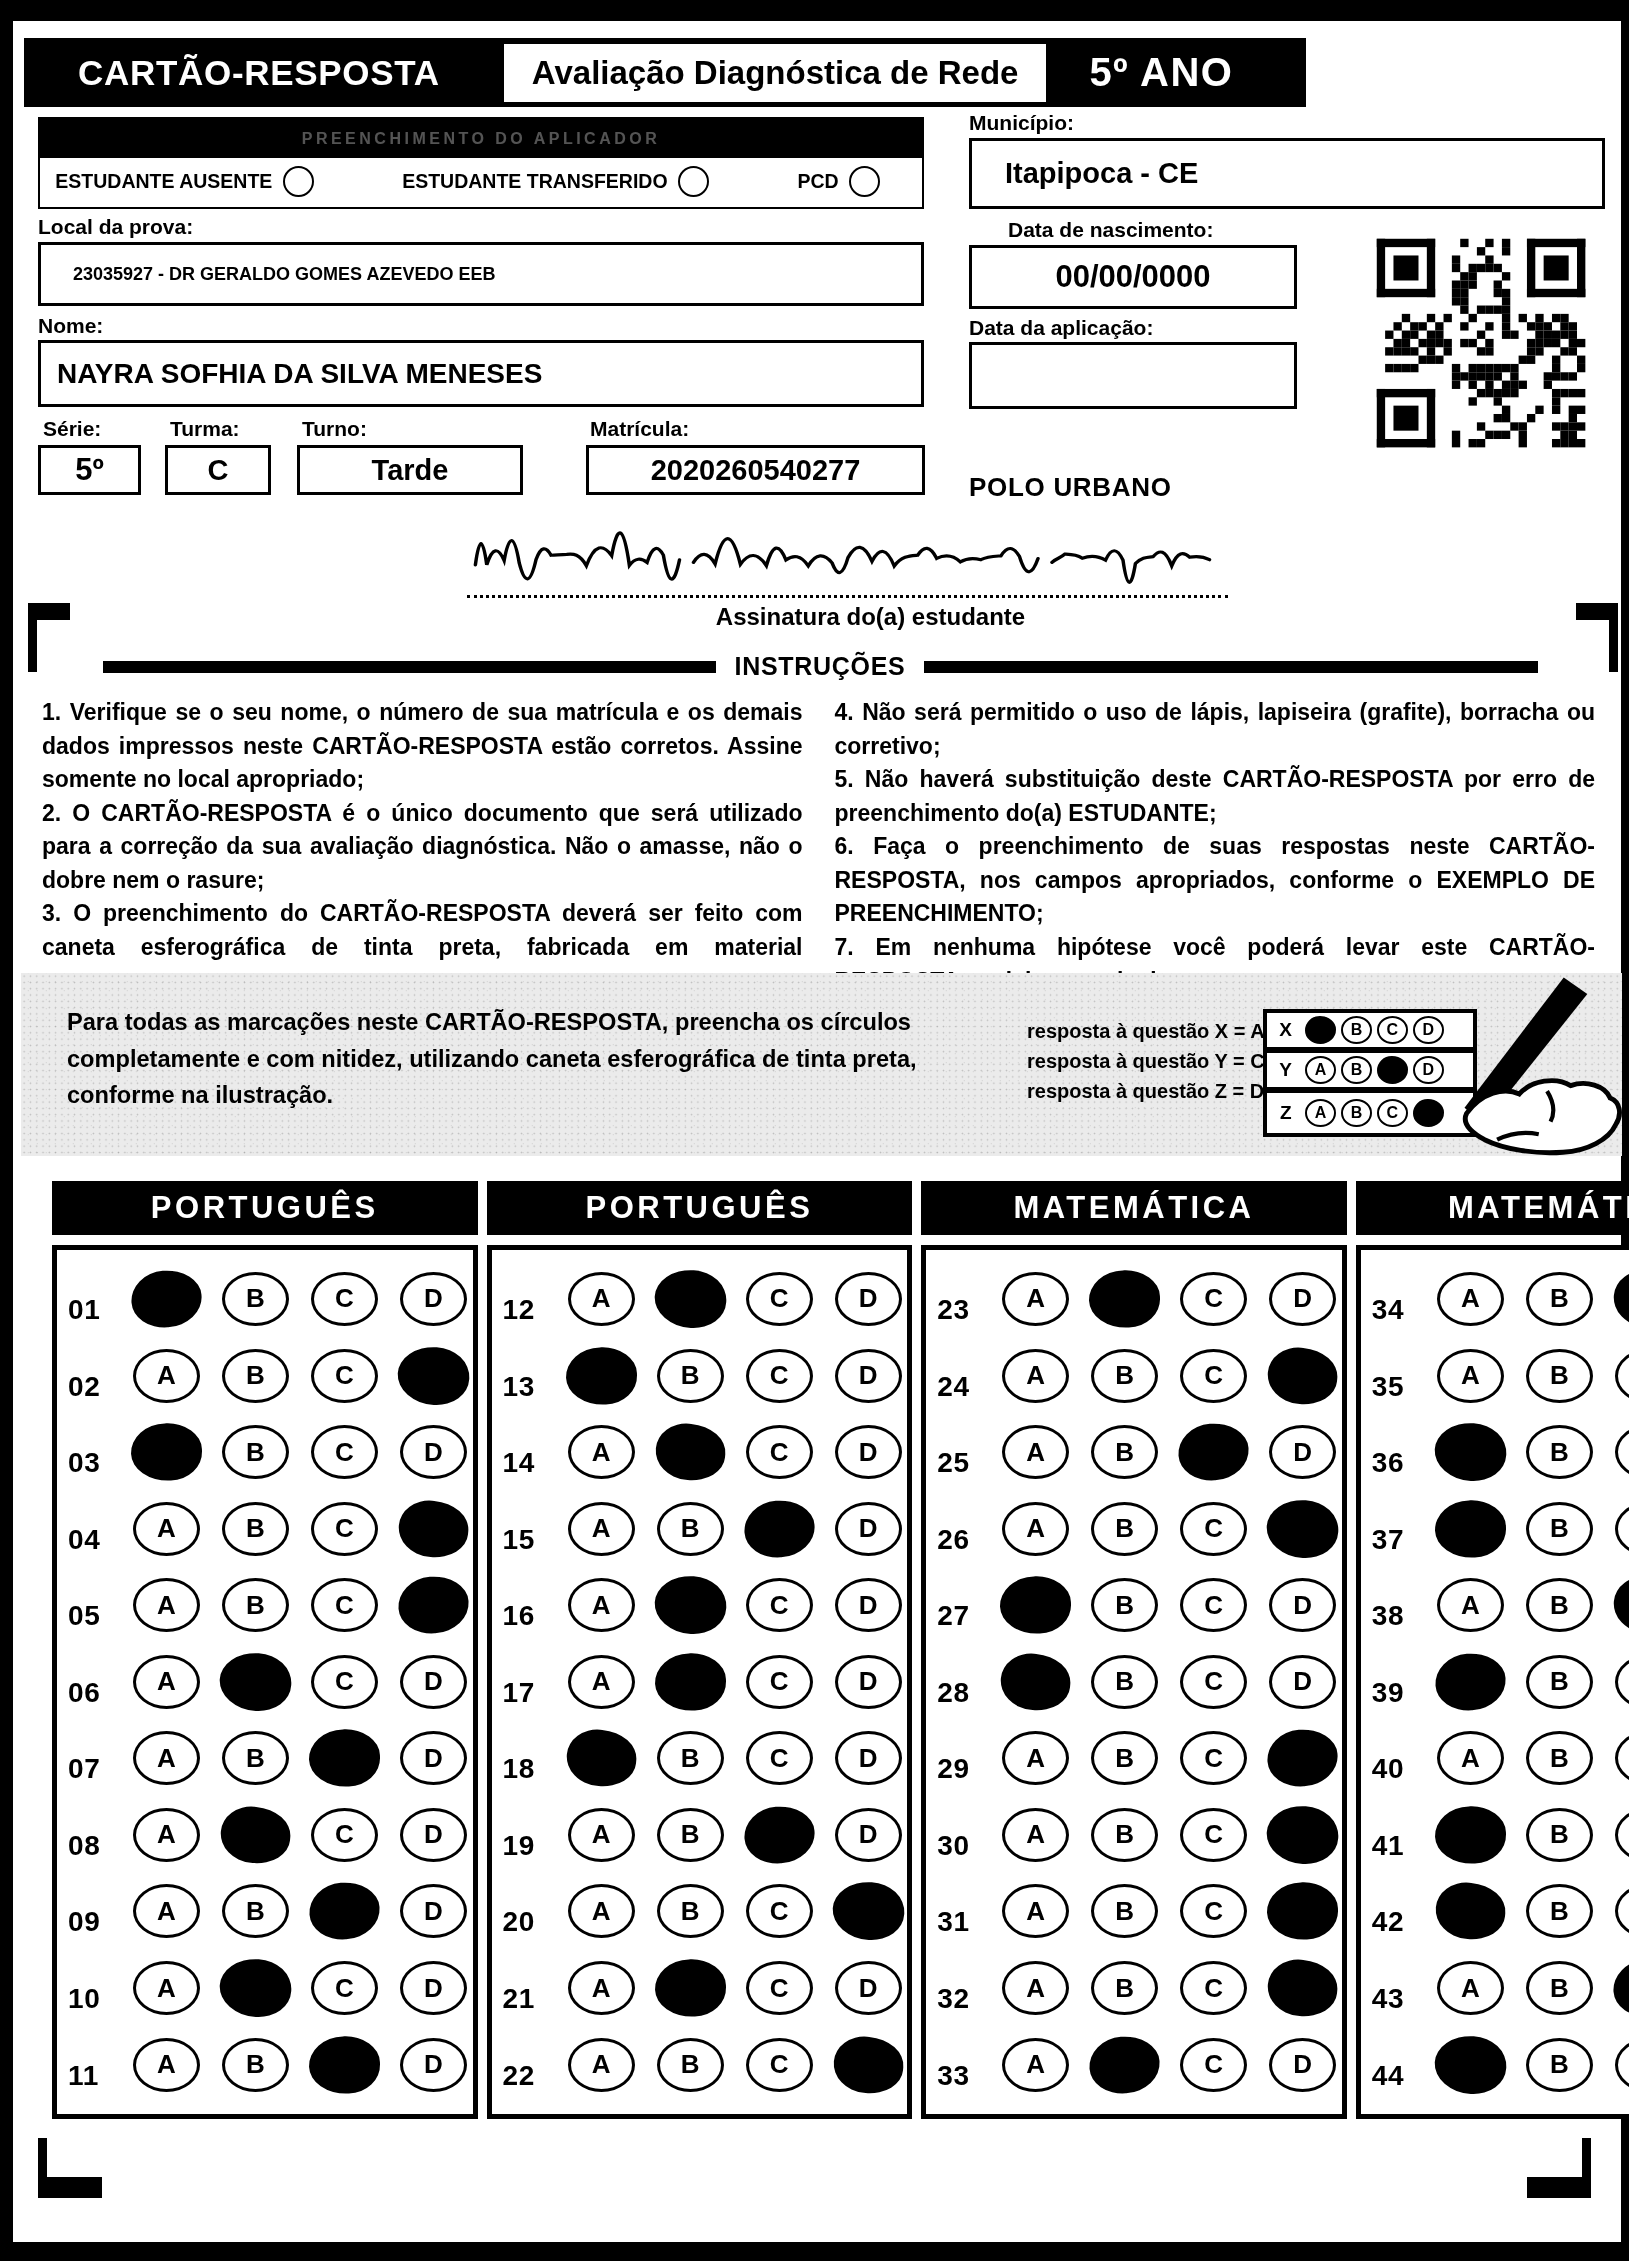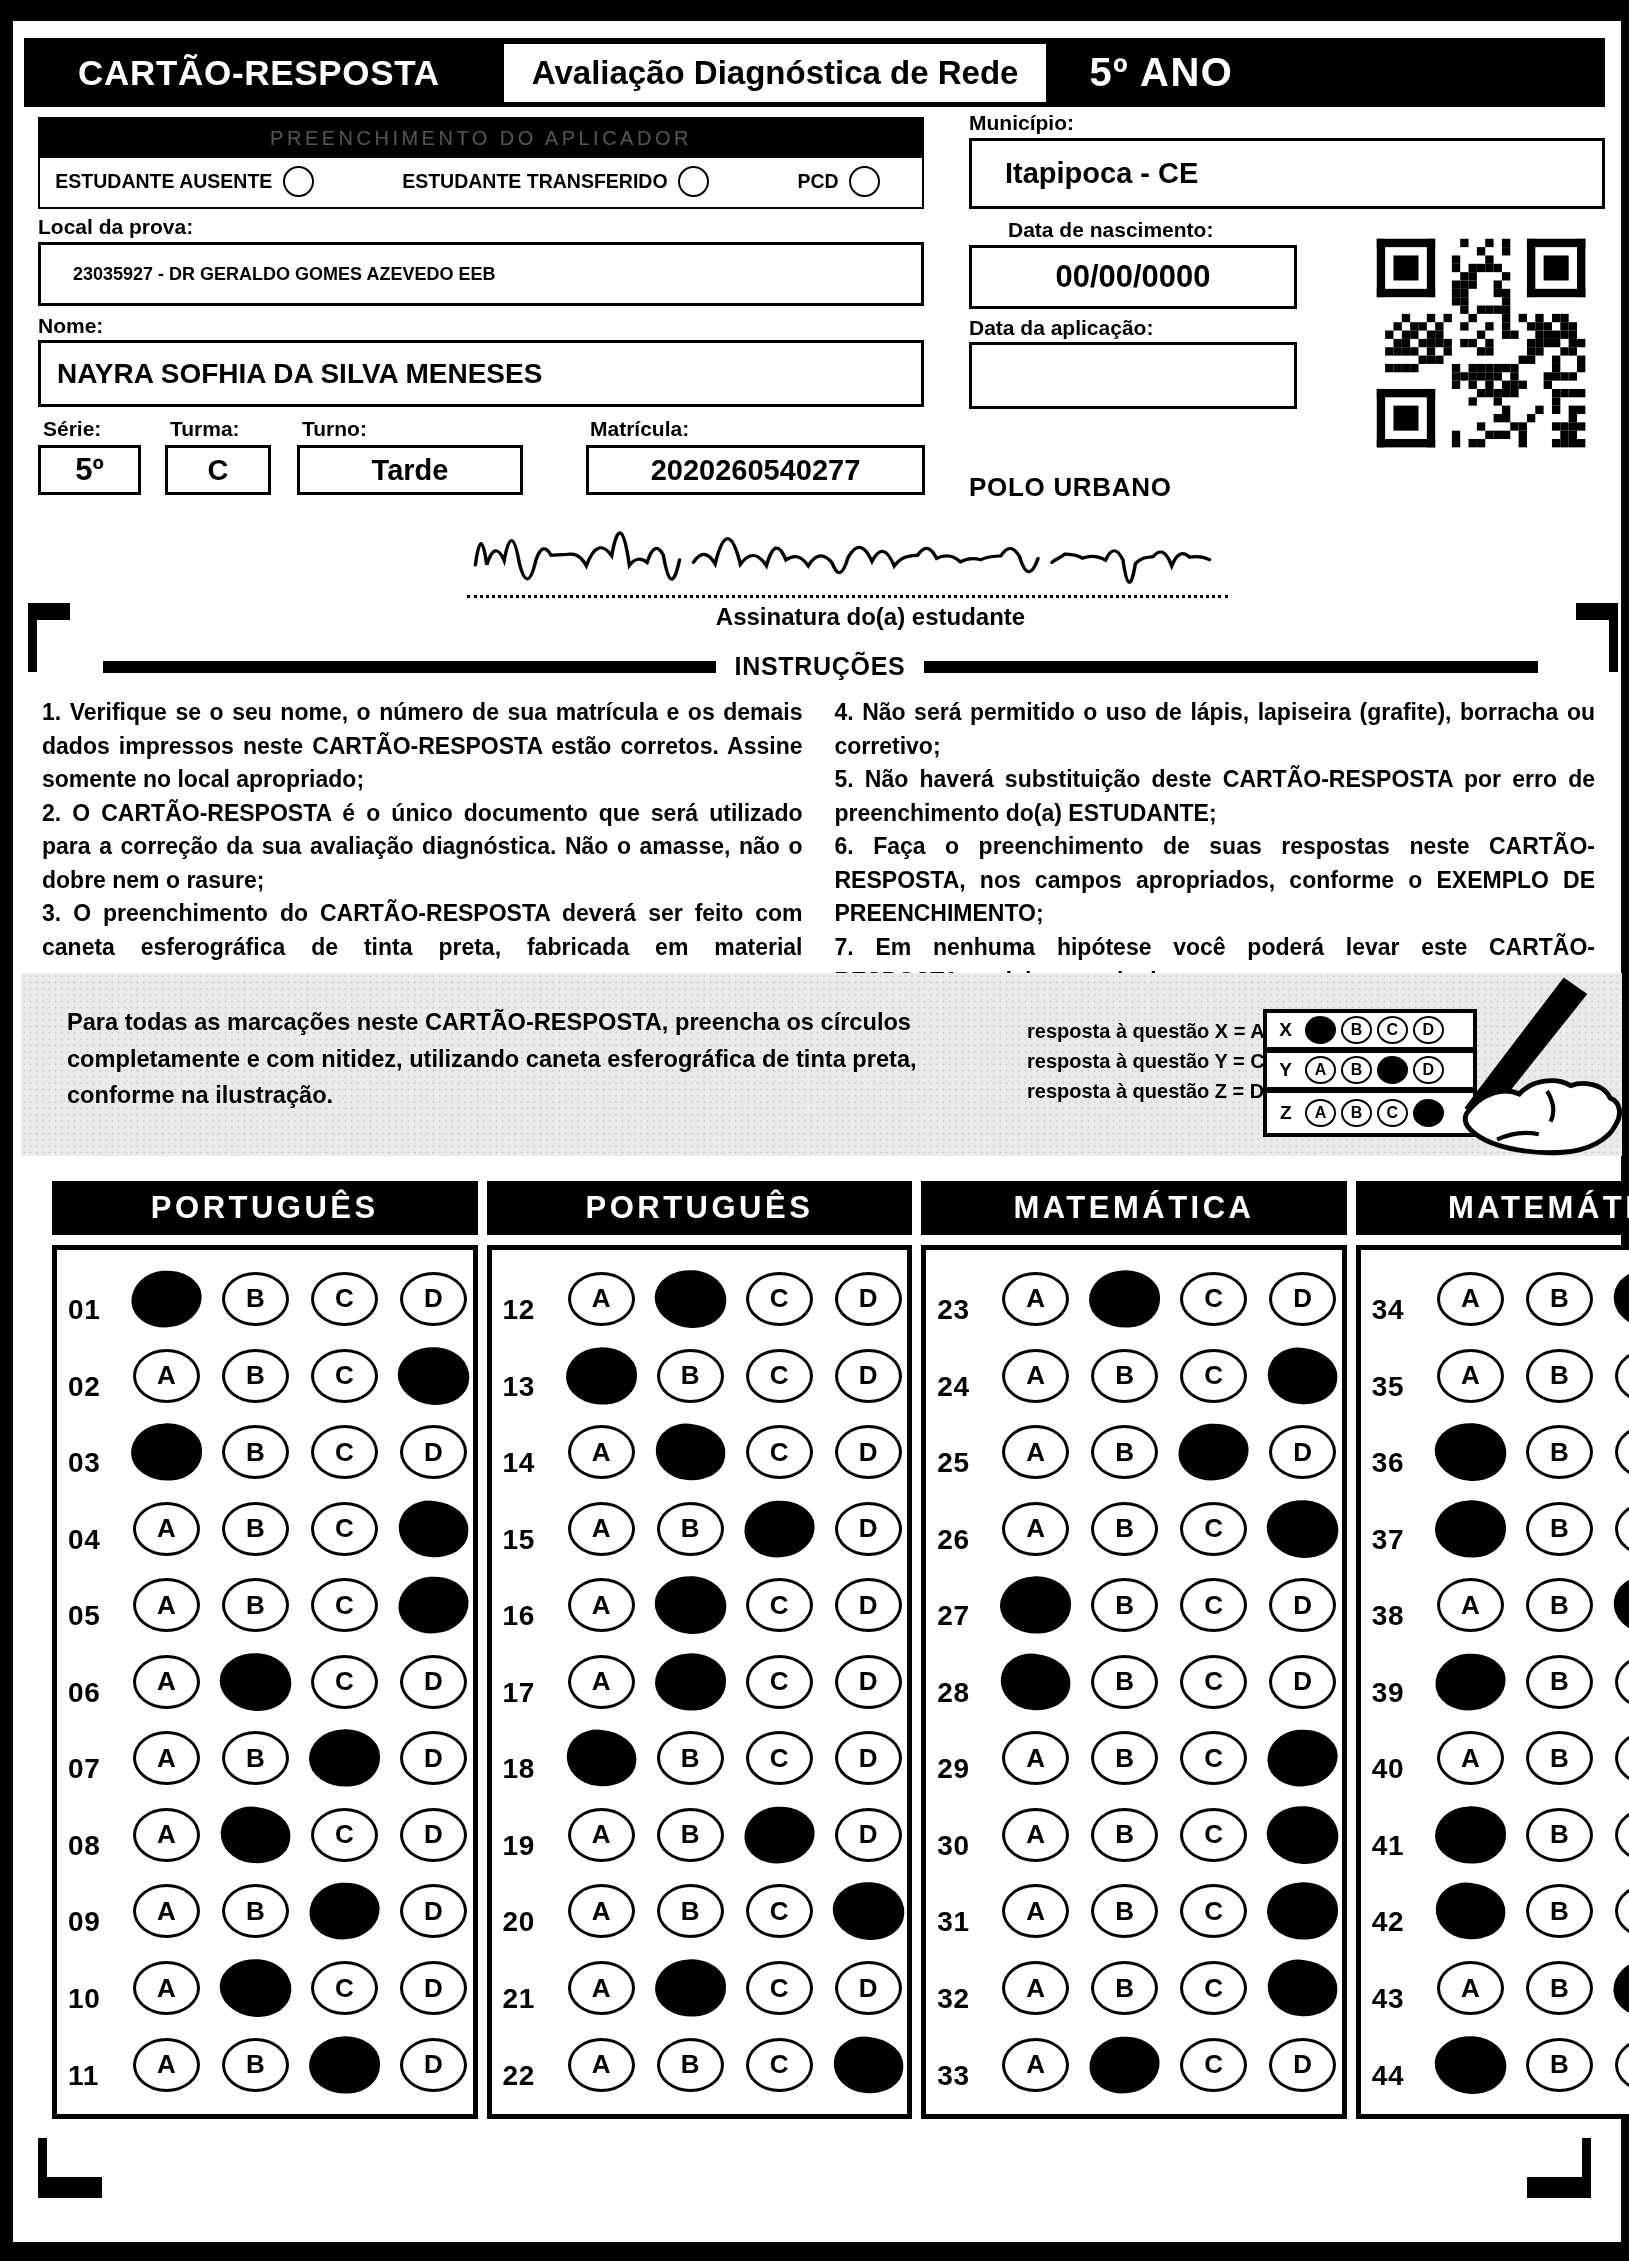--- a/index.html
+++ b/index.html
@@ -5,29 +5,29 @@
 *{box-sizing:border-box;margin:0;padding:0}
 body{background:#fff}
 .page{position:relative;width:1629px;height:2261px;background:#fff;font-family:"Liberation Sans",sans-serif;color:#000;overflow:hidden}
 .abs{position:absolute}
 
 .frame-top{left:0;top:0;width:1629px;height:21px;background:#000}
 .frame-left{left:0;top:0;width:12.5px;height:2261px;background:#000}
 .frame-right{left:1621px;top:0;width:7.6px;height:2261px;background:#000}
 .frame-bottom{left:0;top:2242px;width:1629px;height:19.5px;background:#000}
 
-.header-band{left:24px;top:38px;width:1581px;height:69px;background:#000;display:flex;align-items:center}
+.header-band{left:24px;top:38px;width:1282px;height:69px;background:#000;display:flex;align-items:center}
 .header-title{color:#fff;font-weight:bold;font-size:35px;margin-left:54px;letter-spacing:0.7px;white-space:nowrap}
 .header-subbox{background:#fff;height:58px;margin-left:64px;display:flex;align-items:center;padding:0 28px}
 .header-subtitle{font-weight:bold;font-size:33px;white-space:nowrap}
 .header-grade{color:#fff;font-weight:bold;font-size:40px;margin-left:43px;letter-spacing:1.4px;white-space:nowrap}
 
 .aplicador{left:38px;top:117px;width:886px;height:92px;border:2.8px solid #000;background:#fff}
 .aplicador-bar{height:39px;background:#000;display:flex;align-items:center;justify-content:center}
-.aplicador-bar-label{color:rgba(255,255,255,0.33);font-weight:normal;font-size:20px;letter-spacing:3.5px}
+.aplicador-bar-label{color:rgba(255,255,255,0.33);font-weight:bold;font-size:16px;letter-spacing:3.5px}
 .aplicador-options{height:47px;display:flex;align-items:center;justify-content:space-between;padding:0 42px 0 15.3px}
 .ap-opt{display:flex;align-items:center;gap:10.4px}
 .ap-opt-label{font-weight:bold;font-size:19.5px;white-space:nowrap}
 .radio{width:31px;height:31px;border:2.8px solid #000;border-radius:50%;background:#fff;flex:none}
 
 .flabel{font-weight:bold;font-size:21px;white-space:nowrap}
 .fbox{border:3.5px solid #000;background:#fff;display:flex;align-items:center;font-weight:bold}
 .lbl-municipio{left:969px;top:111px}
 .box-municipio{left:969px;top:138px;width:636px;height:71px;padding-left:33px;font-size:29px}
 .lbl-local{left:38px;top:215px}

